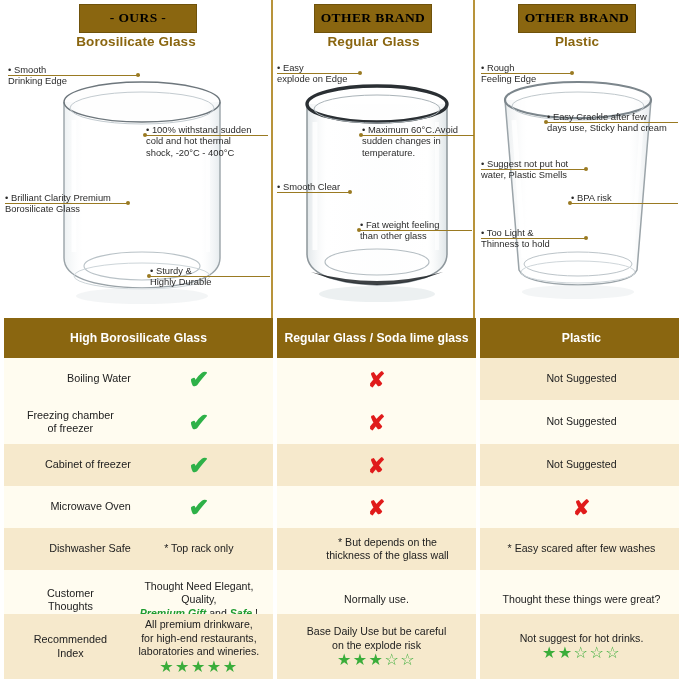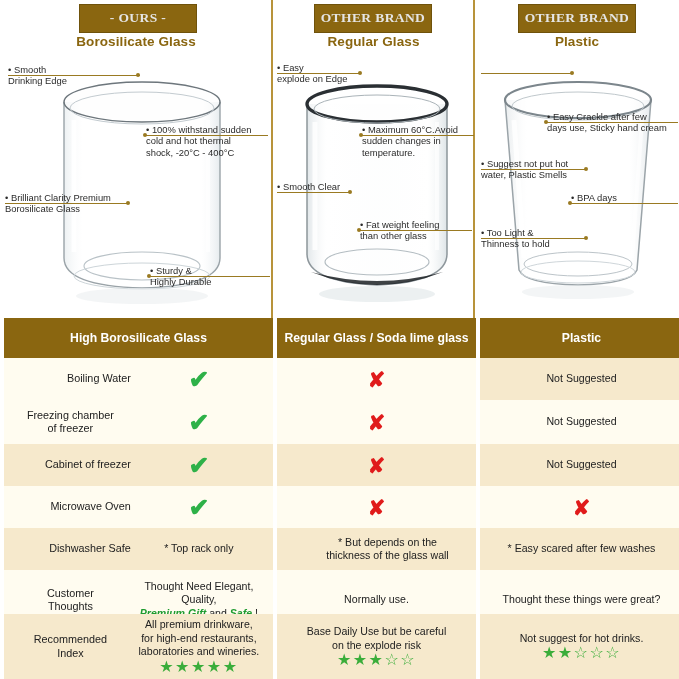--- a/index.html
+++ b/index.html
@@ -17,21 +17,21 @@
   .panel.p1 { left: 0;   width: 272px; }
   .panel.p2 { left: 273px; width: 201px; }
   .panel.p3 { left: 475px; width: 204px; }
 
   .vdiv { position: absolute; top: 0; width: 2px; height: 318px; background:#b8933a; }
   .vdiv.v1 { left: 271px; }
   .vdiv.v2 { left: 473px; }
 
   .badge {
     position: absolute; top: 4px;
-    background: #8a6610; color: #e5e5e5;
+    background: #8a6610; color: #000000;
     font-family: "Liberation Serif", serif;
     font-weight: bold; font-size: 13.5px; letter-spacing: .4px;
     text-align: center; padding: 5px 0 6px 0;
     border: 1px solid #6f520b;
   }
   .subtitle {
     position: absolute; width: 100%; text-align: center;
     color: #8a6610; font-weight: bold; font-size: 13.5px;
     top: 34px; letter-spacing: .1px;
   }
@@ -224,34 +224,36 @@
           <ellipse cx="81" cy="20" rx="73" ry="18" fill="#ffffff" fill-opacity=".45" stroke="#7c868c" stroke-width="2.2"></ellipse>
           <ellipse cx="81" cy="26" rx="66" ry="14" fill="none" stroke="#c0c8cc" stroke-width="1"></ellipse>
           <ellipse cx="81" cy="184" rx="54" ry="12" fill="none" stroke="#bcc4c9" stroke-width="1"></ellipse>
           <ellipse cx="81" cy="192" rx="57" ry="11" fill="none" stroke="#cfd6da" stroke-width="1"></ellipse>
           <path d="M17 40 L27 178" stroke="#ffffff" stroke-width="5" stroke-opacity=".8"></path>
           <path d="M145 40 L135 178" stroke="#ffffff" stroke-width="4" stroke-opacity=".65"></path>
           <ellipse cx="81" cy="212" rx="56" ry="7" fill="#e7ebed" fill-opacity=".5"></ellipse>
         </svg>
       </div>
 
+      <div class="note" style="left:6px; top:62px; width:100px;">• Rough
+Feeling Edge</div>
       <div class="leader" style="left:6px; top:73px; width:90px;"></div>
       <div class="dot" style="left:95px; top:71px;"></div>
 
       <div class="note" style="left:72px; top:111px; width:132px;">• Easy Crackle after few
 days use, Sticky hand cream</div>
       <div class="leader" style="left:72px; top:122px; width:131px;"></div>
       <div class="dot" style="left:69px; top:120px;"></div>
 
       <div class="note" style="left:6px; top:158px; width:108px;">• Suggest not put hot
 water, Plastic Smells</div>
       <div class="leader" style="left:6px; top:169px; width:104px;"></div>
       <div class="dot" style="left:109px; top:167px;"></div>
 
-      <div class="note" style="left:96px; top:192px; width:70px;">• BPA days</div>
+      <div class="note" style="left:96px; top:192px; width:70px;">• BPA risk</div>
       <div class="leader" style="left:96px; top:203px; width:107px;"></div>
       <div class="dot" style="left:93px; top:201px;"></div>
 
       <div class="note" style="left:6px; top:227px; width:106px;">• Too Light &amp;
 Thinness to hold</div>
       <div class="leader" style="left:6px; top:238px; width:104px;"></div>
       <div class="dot" style="left:109px; top:236px;"></div>
     </div>
   </div>
 

